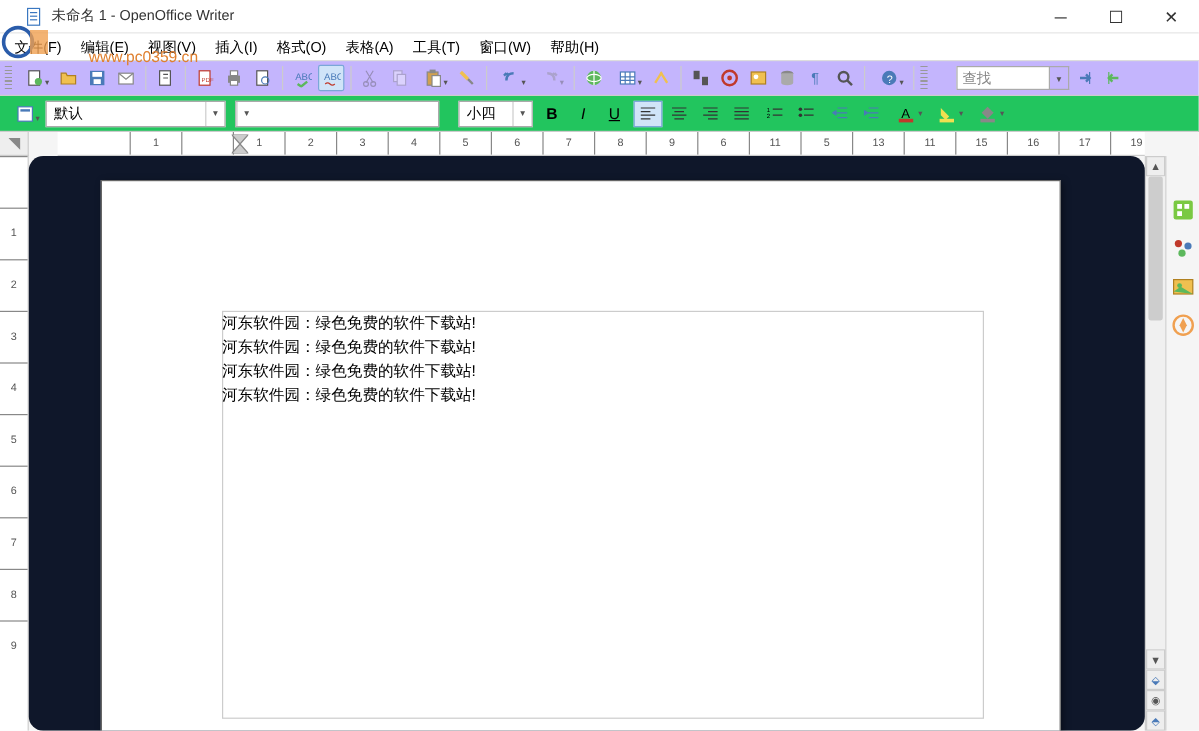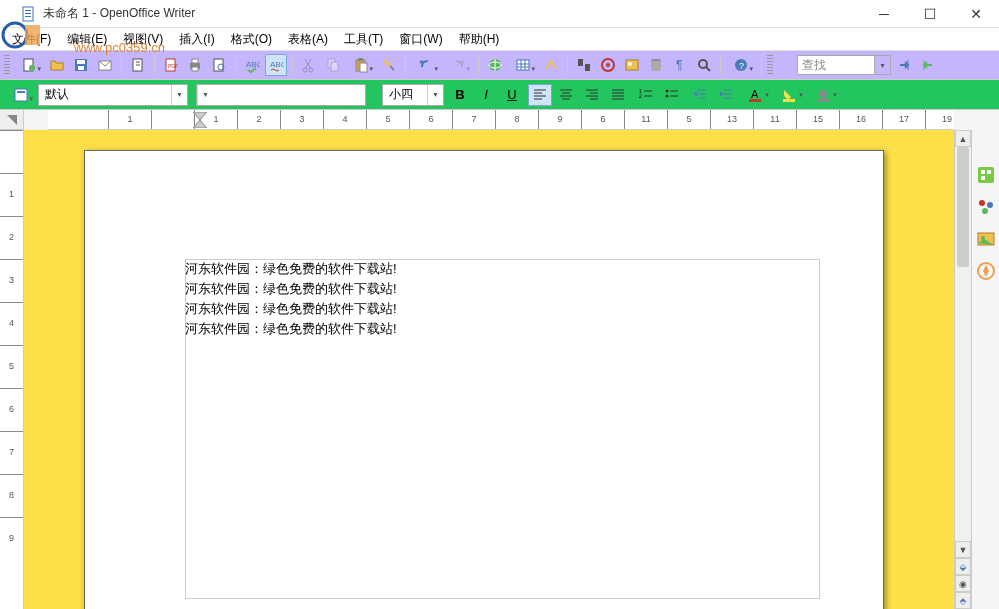--- a/index.html
+++ b/index.html
@@ -37,21 +37,21 @@
 .fmt-btn.drop2::after { content: "▾"; font-size: 7px; margin-left: 2px; color: #555; }
 
 .workspace { height: 499px; display: flex; background: #f5f5f5; }
 .ruler-corner { width: 24px; height: 20px; background: #eee; border-right: 1px solid #ccc; border-bottom: 1px solid #ccc; display: flex; align-items: center; justify-content: center; }
 .h-ruler { height: 20px; background: #fff; border-bottom: 1px solid #ccc; position: relative; font-size: 9px; color: #555; overflow: hidden; margin-left: 24px; }
 .h-ruler .ticks { position: absolute; left: 60px; top: 0; height: 100%; display: flex; }
 .h-ruler .cm { width: 43px; border-left: 1px solid #888; position: relative; text-align: center; padding-top: 4px; }
 .h-ruler .indent { position: absolute; left: 145px; top: 2px; }
 .v-ruler { width: 24px; background: #fff; border-right: 1px solid #ccc; font-size: 9px; color: #555; }
 .v-ruler .vcm { height: 43px; border-top: 1px solid #888; text-align: center; padding-top: 15px; }
-.doc-scroll { flex: 1; background: #fde047; overflow: hidden; position: relative; }
+.doc-scroll { flex: 1; background: #0f172a; overflow: hidden; position: relative; border-radius: 12px; }
 .page { position: absolute; left: 60px; top: 20px; width: 800px; height: 1000px; background: #fff; box-shadow: 2px 2px 6px rgba(0,0,0,0.4); border: 1px solid #666; }
 .page .margin-box { position: absolute; left: 100px; top: 108px; width: 635px; height: 340px; border: 1px solid #ccc; }
 .page .content { position: absolute; left: 100px; top: 108px; font-size: 13px; line-height: 20px; color: #000; font-family: "SimSun", serif; }
 
 .vscroll { width: 17px; background: #f0f0f0; border-left: 1px solid #ccc; display: flex; flex-direction: column; }
 .vscroll .sbtn { height: 17px; display: flex; align-items: center; justify-content: center; font-size: 9px; color: #555; background: #eee; border: 1px solid #ccc; }
 .vscroll .track { flex: 1; background: #f0f0f0; position: relative; }
 .vscroll .thumb { position: absolute; top: 0; left: 2px; right: 2px; height: 120px; background: #cdcdcd; border-radius: 2px; }
 
 .sidepanel { width: 28px; background: #f5f5f5; border-left: 1px solid #ccc; display: flex; flex-direction: column; align-items: center; padding-top: 34px; gap: 10px; }

